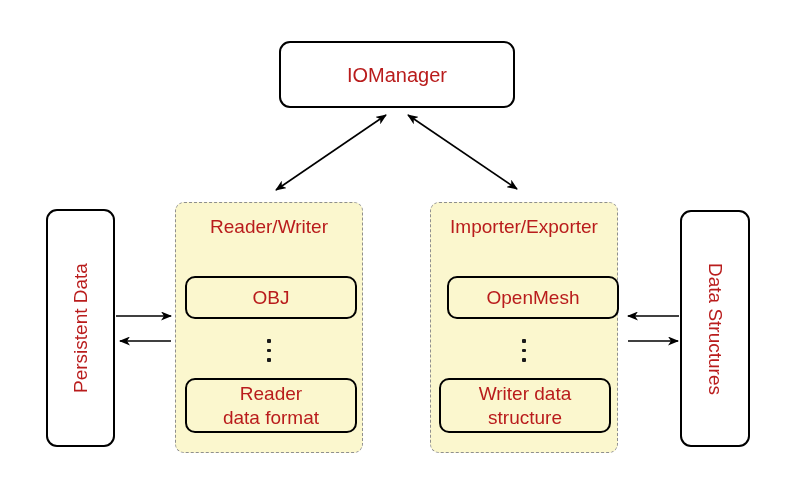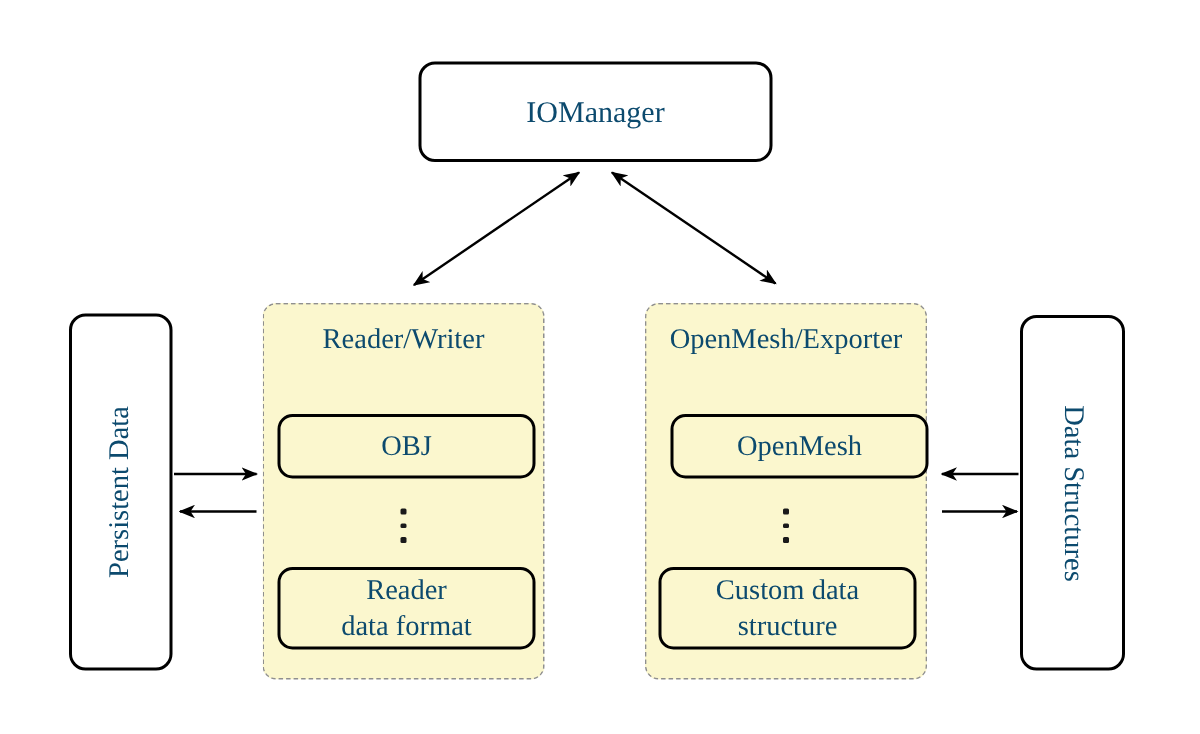--- a/index.html
+++ b/index.html
@@ -1,18 +1,18 @@
 <!DOCTYPE html>
 <html><head>
 <meta charset="utf-8">
 <style>
   html,body{margin:0;padding:0;background:#ffffff;}
   #stage{
     position:relative;width:800px;height:489px;background:var(--bg,#ffffff);
-    font-family:Liberation Serif, serif;color:#0c4a6e;overflow:hidden;
+    font-family:Liberation Sans, sans-serif;color:#b91c1c;overflow:hidden;
   }
   .node{
     position:absolute;box-sizing:border-box;background:#ffffff;
     border:2.4px solid var(--node-border,#000);border-radius:11px;
     display:flex;align-items:center;justify-content:center;
   }
   .node-label{font-size:20px;line-height:1;white-space:nowrap;}
   .vlabel{font-size:19px;white-space:nowrap;display:block;}
   .rot-ccw{transform:rotate(-90deg);}
   .rot-cw{transform:rotate(90deg);}
@@ -78,28 +78,28 @@
       <span class="dot"></span>
       <span class="dot"></span>
     </div>
     <div class="inner-box" style="left:9px;top:175px;width:172px;height:55px;">
       <span>Reader</span>
       <span>data format</span>
     </div>
   </div>
 
   <div class="panel" style="left:430px;top:202px;width:188px;height:251px;">
-    <div class="panel-title">OpenMesh/Exporter</div>
+    <div class="panel-title">Importer/Exporter</div>
     <div class="inner-box" style="left:16px;top:73px;width:172px;height:43px;">
       <span>OpenMesh</span>
     </div>
     <div class="vdots" style="top:136px;">
       <span class="dot"></span>
       <span class="dot"></span>
       <span class="dot"></span>
     </div>
     <div class="inner-box" style="left:8px;top:175px;width:172px;height:55px;">
-      <span>Custom data</span>
+      <span>Writer data</span>
       <span>structure</span>
     </div>
   </div>
 
 </div>
 
 </body></html>

